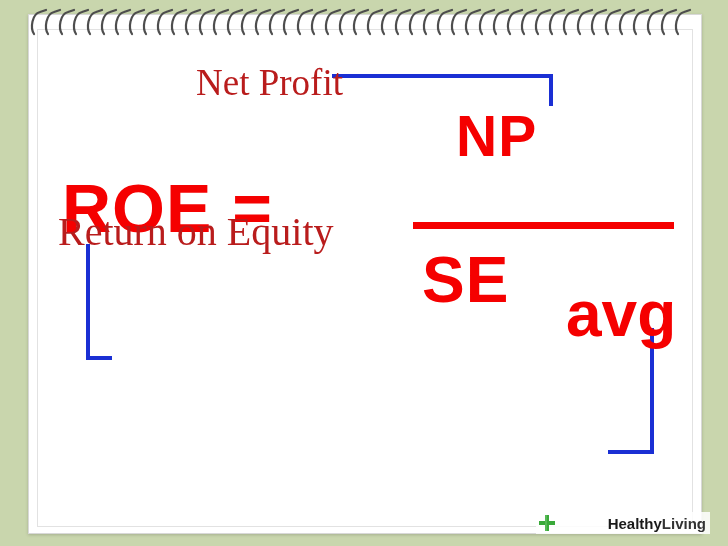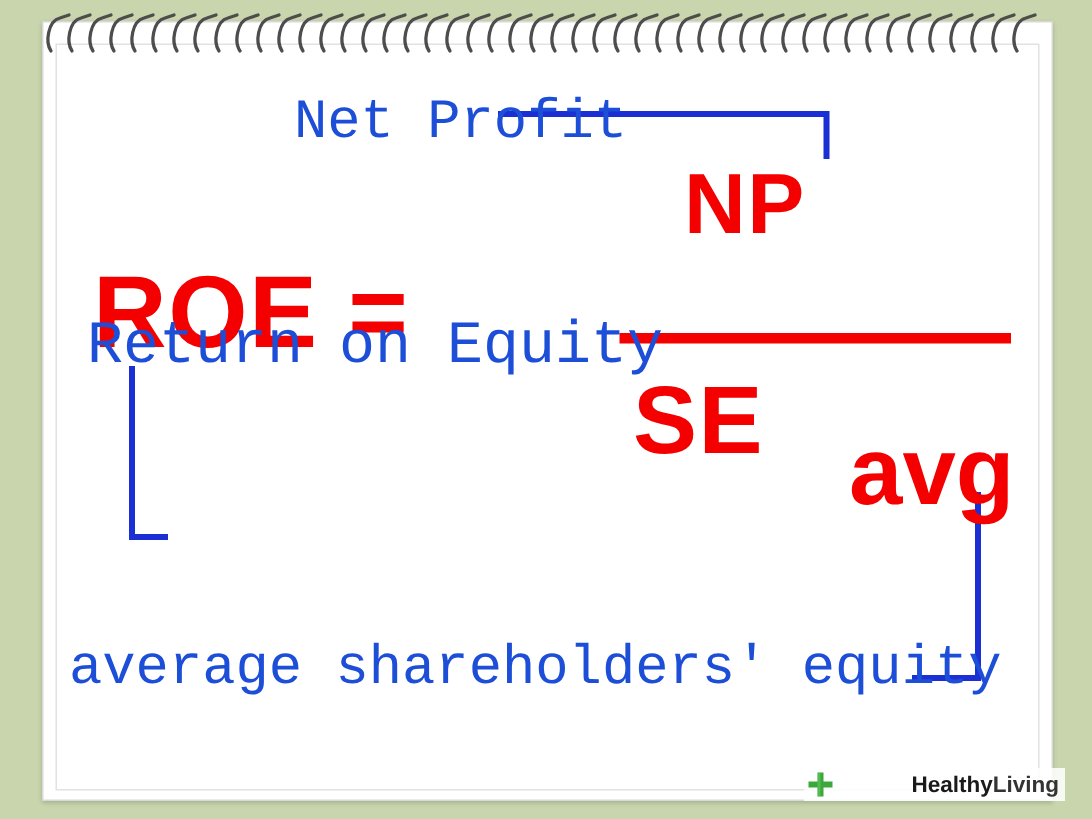--- a/index.html
+++ b/index.html
@@ -59,22 +59,22 @@
     height: 546px;
   }
 
   .txt {
     position: absolute;
     white-space: nowrap;
     line-height: 1;
   }
 
   .label-black {
-    color: #1d4ed8;
-    font-family: Liberation Mono, monospace;
+    color: #b91c1c;
+    font-family: Liberation Serif, serif;
     font-weight: 400;
   }
 
   .red {
     color: #f50000;
     font-family: "Liberation Sans", sans-serif;
     font-weight: 700;
   }
 
   #lbl-net-profit {
@@ -238,21 +238,20 @@
     <div class="txt red" id="num-np">NP</div>
 
     <div id="frac-bar"></div>
 
     <div class="txt red" id="den-se">SE</div>
 
     <div class="txt red" id="den-sub">avg</div>
 
     <div class="txt label-black" id="lbl-roe">Return on Equity</div>
 
-    <div class="txt label-black" id="lbl-avg-se">average shareholders' equity</div>
   </div>
 
   <div id="watermark">
     <svg width="18" height="18" viewBox="0 0 18 18">
       <path d="M7 1 H11 V7 H17 V11 H11 V17 H7 V11 H1 V7 H7 Z" fill="#3aa93a"></path>
       <path d="M7 1 H9 V17 H7 Z" fill="#6fc96f" opacity="0.5"></path>
     </svg>
     <span class="wm-text">
       <span class="wm-healthy">Healthy</span><span>Living</span>
     </span>

